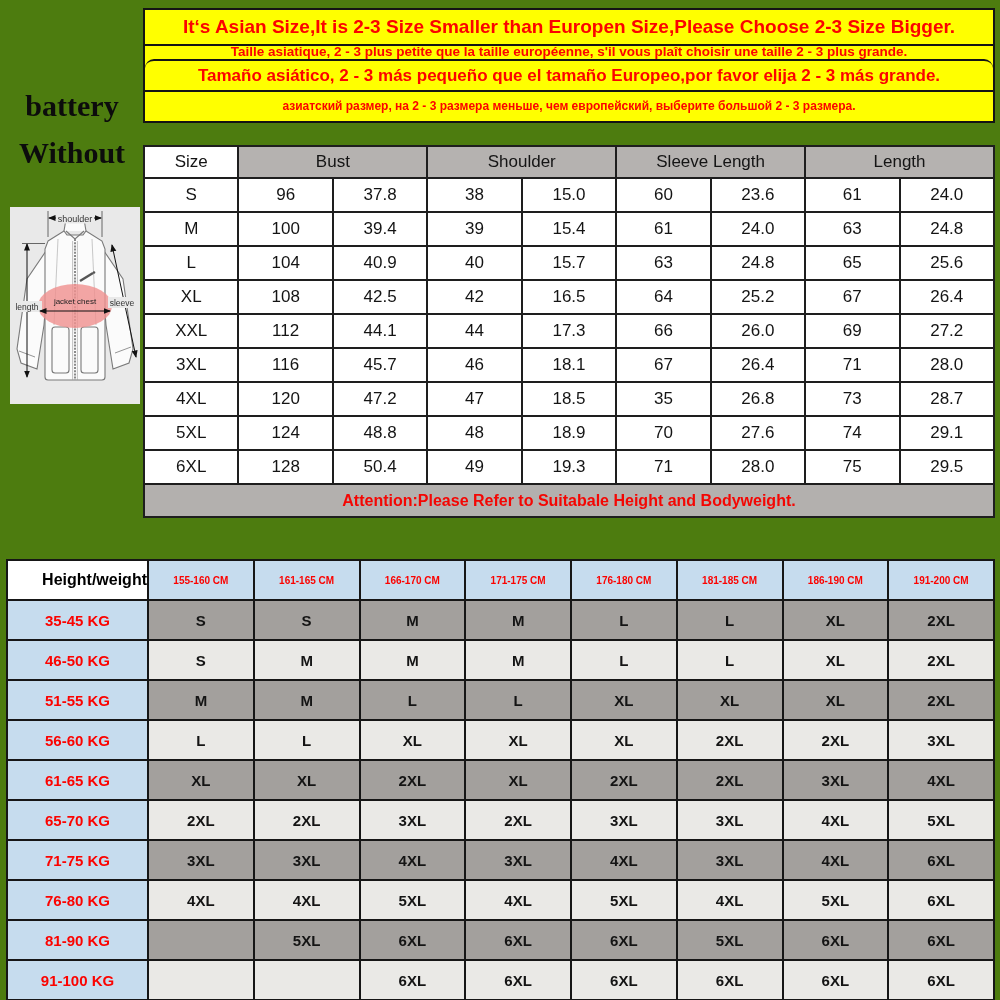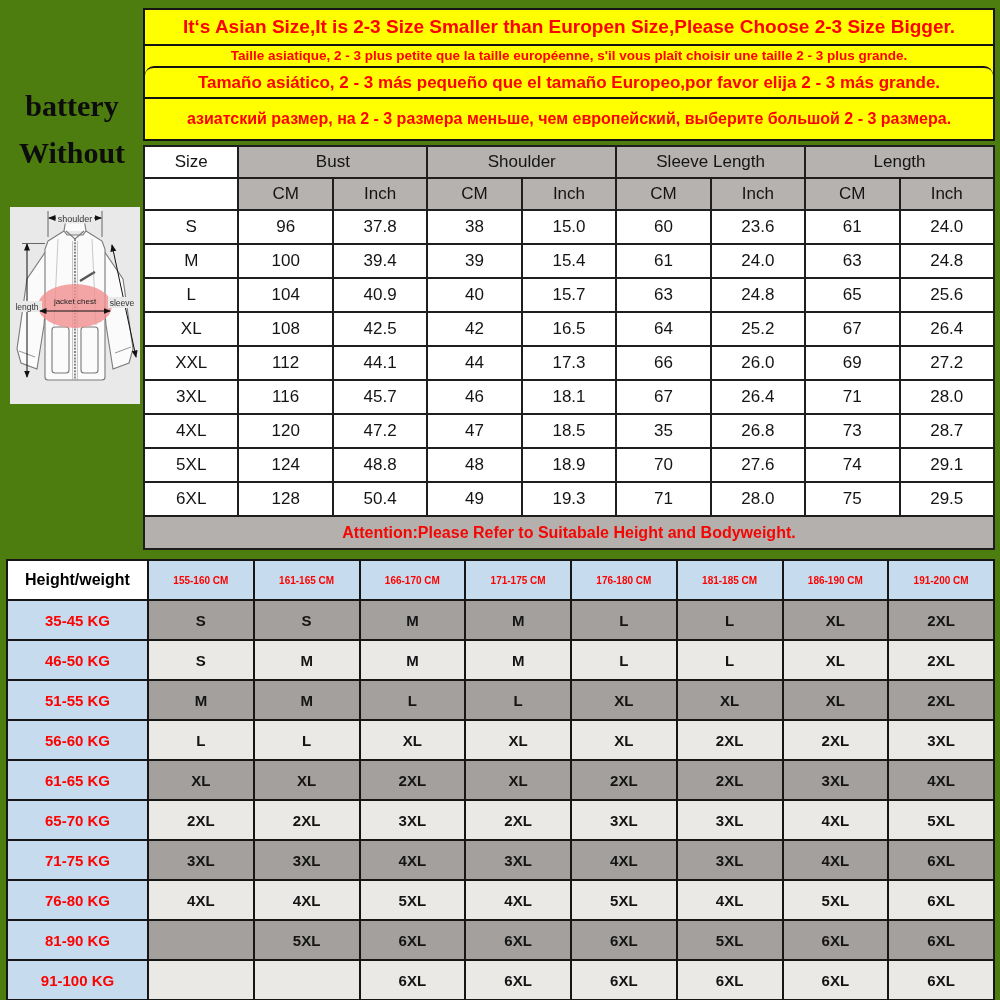--- a/index.html
+++ b/index.html
@@ -6,44 +6,44 @@
   html,body { background:#ffffff; }
   body { font-family:"Liberation Sans", sans-serif; }
   .page { position:relative; width:1000px; height:1000px; background:#4d7c0f; overflow:hidden; }
 
   
   .banners { position:absolute; left:143px; top:8px; width:852px; border:2px solid #141414; background:#ffff00; }
   .banner { display:flex; align-items:center; justify-content:center; text-align:center;
             color:#fb0300; font-weight:bold; background:#ffff00; padding:0 6px; line-height:1.05; }
   .banner + .banner { border-top:2px solid #141414; }
   .banner.b1 { height:34px; font-size:19px; }
-  .banner.b2 { height:22px; font-size:13.5px; }
+  .banner.b2 { height:15px; font-size:13.5px; }
   .banner.b3 { height:31px; font-size:17px;border-radius:9px; }
-  .banner.b4 { height:42px; font-size:16px; }
+  .banner.b4 { height:31px; font-size:12px; }
 
   
   .side-note { position:absolute; left:2px; top:82px; width:140px; text-align:center;
                font-family:"Liberation Serif", serif; font-weight:bold; font-size:30px;
                line-height:47px; color:#0c0c0c; }
   .diagram { position:absolute; left:10px; top:207px; width:130px; height:197px; }
 
   
   table { border-collapse:collapse; }
   .size-table { position:absolute; left:143px; top:145px; width:852px; table-layout:fixed;
                 text-align:center; font-size:17px; color:#141414; }
   .size-table td { border:2px solid #1e1e1e; height:34px; background:#ffffff; padding:0; overflow:hidden; }
   .size-table tr.hdr td { height:32px; }
   .size-table td.gray { background:#b5b2b0; }
   .size-table tr.attention td { background:#b3b0ae; color:#f40603; font-weight:bold; font-size:16px; height:33px; }
 
   
   .hw-table { position:absolute; left:6px; top:559px; width:989px; table-layout:fixed;
               text-align:center; font-weight:bold; }
   .hw-table th, .hw-table td { border:2px solid #161616; height:40px; padding:0; overflow:hidden; }
-  .hw-table th.corner { background:#ffffff; color:#000; font-size:16px; }
+  .hw-table th.corner { background:#ffffff; color:#000; font-size:16px;text-align:right; }
   .hw-table th.range { background:#c6dcee; color:#fb0300; font-size:10px; }
   .hw-table td.weight { background:#c6dcee; color:#fb0300; font-size:15px; }
   .hw-table tr.dark td.val { background:#a3a09d; color:#141414; font-size:15px; }
   .hw-table tr.light td.val { background:#eae9e6; color:#141414; font-size:15px; }
 </style>
 </head>
 <body>
 
 <div class="page">
 
@@ -118,31 +118,20 @@
   </div>
 
   <table class="size-table">
     <tbody>
       <tr class="hdr">
         <td>Size</td>
         <td class="gray" colspan="2">Bust</td>
         <td class="gray" colspan="2">Shoulder</td>
         <td class="gray" colspan="2">Sleeve Length</td>
         <td class="gray" colspan="2">Length</td>
-      </tr>
-      <tr class="hdr">
-        <td></td>
-        <td class="gray">CM</td>
-        <td class="gray">Inch</td>
-        <td class="gray">CM</td>
-        <td class="gray">Inch</td>
-        <td class="gray">CM</td>
-        <td class="gray">Inch</td>
-        <td class="gray">CM</td>
-        <td class="gray">Inch</td>
       </tr>
 
     </tbody>
     <tbody>
         <tr>
           <td>S</td>
           <td>96</td>
           <td>37.8</td>
           <td>38</td>
           <td>15.0</td>

